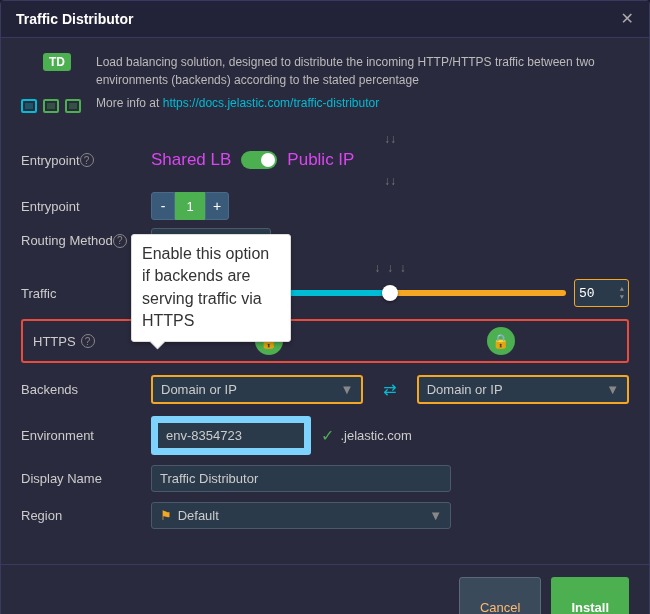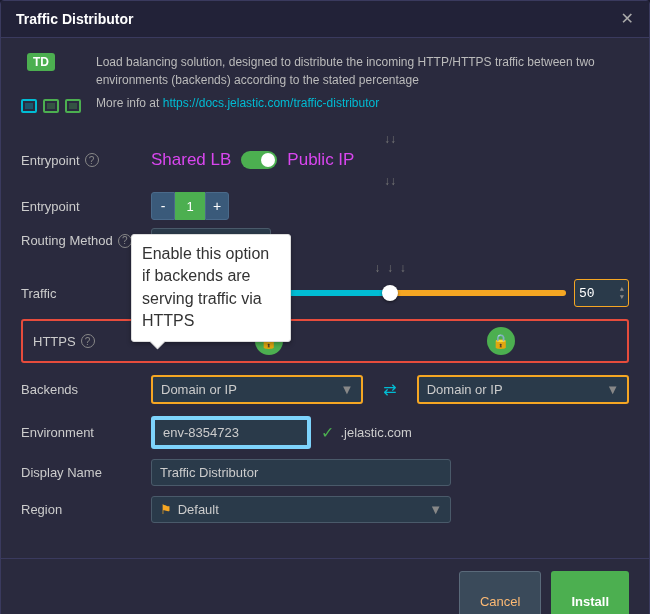--- a/index.html
+++ b/index.html
@@ -63,21 +63,21 @@
       font-size: 12px;
       font-weight: bold;
       width: 28px;
       height: 18px;
       border-radius: 3px;
       display: flex;
       align-items: center;
       justify-content: center;
       position: absolute;
       top: 0;
-      left: 6px;
+      left: 22px;
     }
     .td-diagram {
       position: absolute;
       bottom: 0;
       left: 0;
       right: 0;
       display: flex;
       justify-content: center;
       gap: 6px;
     }
@@ -121,21 +121,20 @@
       align-items: center;
       margin-bottom: 12px;
       position: relative;
     }
     .row-label {
       width: 130px;
       color: #ccc;
       font-size: 13px;
       display: flex;
       align-items: center;
-      gap: 5px;
     }
     .help-icon {
       width: 14px;
       height: 14px;
       border-radius: 50%;
       border: 1px solid #888;
       color: #888;
       font-size: 10px;
       display: inline-flex;
       align-items: center;
@@ -364,21 +363,21 @@
       display: flex;
       align-items: center;
       margin-bottom: 10px;
     }
     .env-label {
       width: 130px;
       color: #ccc;
     }
     .env-input {
       background: #2a3a4a;
-      border: 4px solid #7dd3fc;
+      border: 7px solid #7dd3fc;
       color: #ccc;
       padding: 5px 8px;
       border-radius: 3px;
       width: 160px;
       font-size: 13px;
     }
     .env-suffix {
       color: #ccc;
       margin-left: 10px;
       display: flex;

